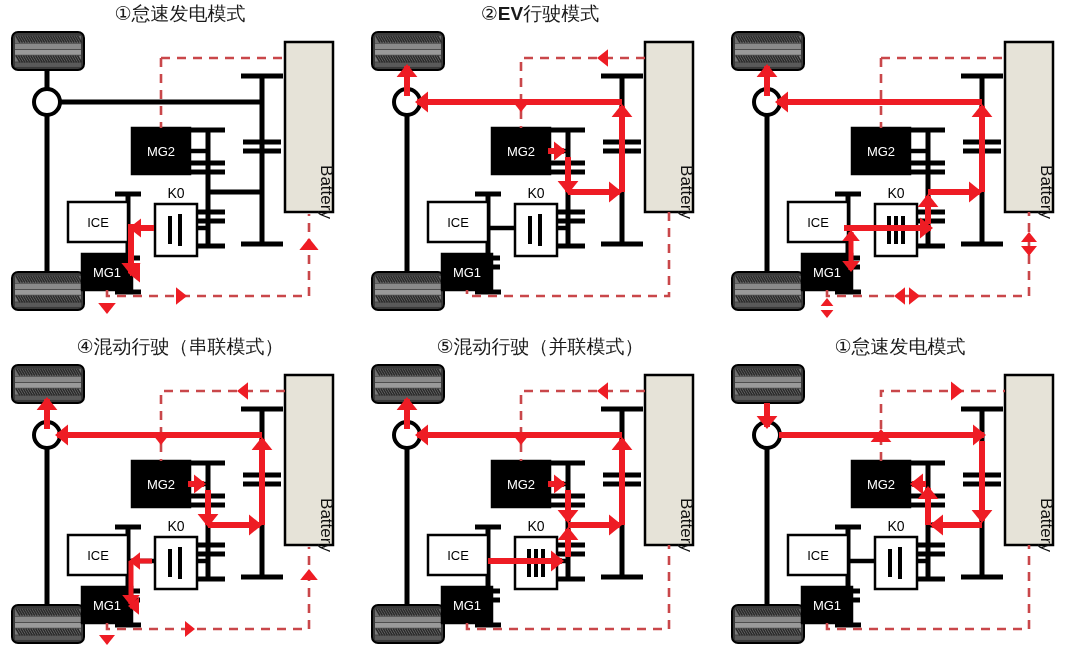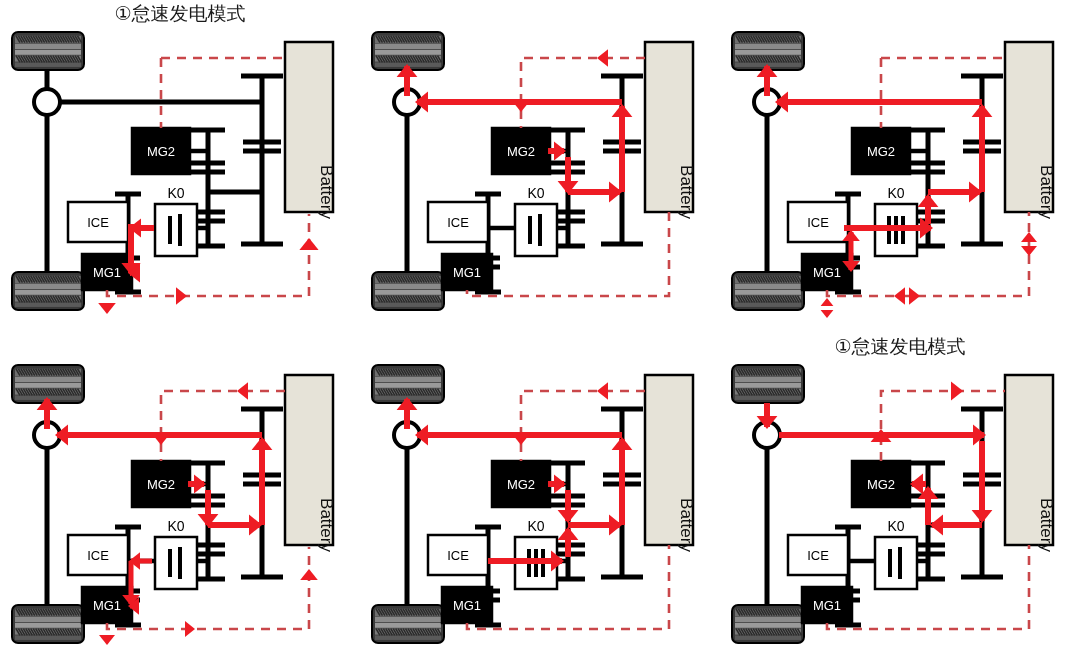--- a/index.html
+++ b/index.html
@@ -248,20 +248,21 @@
           <g>
             <path d="M161 34 L161 104" fill="none" stroke="#c9474a" stroke-width="2.6" stroke-dasharray="9 7"></path>
           </g>
           <g>
             <path d="M161 34 L285 34" fill="none" stroke="#c9474a" stroke-width="2.6" stroke-dasharray="9 7"></path>
           </g>
         </svg>
       </div>
     </div>
     <div class="panel">
+      <div class="ptitle">②<b>EV</b>行驶模式</div>
       <div class="pstage">
         <svg width="360" height="305" viewBox="0 0 360 305">
           <g>
             <rect x="12" y="8" width="72" height="38" rx="6" fill="#3a3a3a" stroke="#000" stroke-width="2"></rect>
             <rect x="15" y="11.8" width="66" height="7.6000000000000005" fill="#6e6e6e"></rect>
             <rect x="15" y="19.78" width="66" height="5.32" fill="#8a8a8a"></rect>
             <rect x="15" y="25.86" width="66" height="4.94" fill="#9a9a9a"></rect>
             <rect x="15" y="31.56" width="66" height="6.08" fill="#7a7a7a"></rect>
             <rect x="15" y="38.400000000000006" width="66" height="4.56" fill="#5a5a5a"></rect>
             <line x1="16" y1="11.8" x2="20" y2="18.64" stroke="#2b2b2b" stroke-width="1.6"></line>
@@ -741,20 +742,21 @@
             <polygon points="200,272 189,280.8 189,263.2" fill="#ee1c24"></polygon>
           </g>
           <g>
             <polygon points="309,208 317,218 301,218" fill="#ee1c24"></polygon>
             <polygon points="309,232 301,222 317,222" fill="#ee1c24"></polygon>
           </g>
         </svg>
       </div>
     </div>
     <div class="panel">
+      <div class="ptitle">④混动行驶（串联模式）</div>
       <div class="pstage">
         <svg width="360" height="305" viewBox="0 0 360 305">
           <g>
             <rect x="12" y="8" width="72" height="38" rx="6" fill="#3a3a3a" stroke="#000" stroke-width="2"></rect>
             <rect x="15" y="11.8" width="66" height="7.6000000000000005" fill="#6e6e6e"></rect>
             <rect x="15" y="19.78" width="66" height="5.32" fill="#8a8a8a"></rect>
             <rect x="15" y="25.86" width="66" height="4.94" fill="#9a9a9a"></rect>
             <rect x="15" y="31.56" width="66" height="6.08" fill="#7a7a7a"></rect>
             <rect x="15" y="38.400000000000006" width="66" height="4.56" fill="#5a5a5a"></rect>
             <line x1="16" y1="11.8" x2="20" y2="18.64" stroke="#2b2b2b" stroke-width="1.6"></line>
@@ -999,20 +1001,21 @@
             <polygon points="55,78 68,67.6 68,88.4" fill="#ee1c24"></polygon>
           </g>
           <g>
             <path d="M47 72 L47 42" fill="none" stroke="#ee1c24" stroke-width="6" stroke-linecap="butt" stroke-linejoin="miter"></path>
             <polygon points="47,40 57.4,53 36.6,53" fill="#ee1c24"></polygon>
           </g>
         </svg>
       </div>
     </div>
     <div class="panel">
+      <div class="ptitle">⑤混动行驶（并联模式）</div>
       <div class="pstage">
         <svg width="360" height="305" viewBox="0 0 360 305">
           <g>
             <rect x="12" y="8" width="72" height="38" rx="6" fill="#3a3a3a" stroke="#000" stroke-width="2"></rect>
             <rect x="15" y="11.8" width="66" height="7.6000000000000005" fill="#6e6e6e"></rect>
             <rect x="15" y="19.78" width="66" height="5.32" fill="#8a8a8a"></rect>
             <rect x="15" y="25.86" width="66" height="4.94" fill="#9a9a9a"></rect>
             <rect x="15" y="31.56" width="66" height="6.08" fill="#7a7a7a"></rect>
             <rect x="15" y="38.400000000000006" width="66" height="4.56" fill="#5a5a5a"></rect>
             <line x1="16" y1="11.8" x2="20" y2="18.64" stroke="#2b2b2b" stroke-width="1.6"></line>

